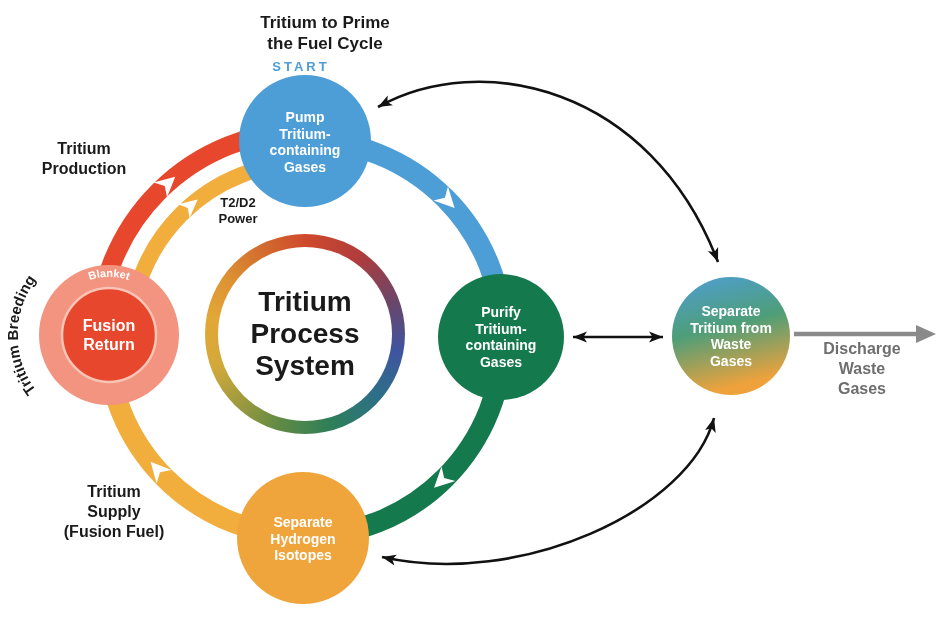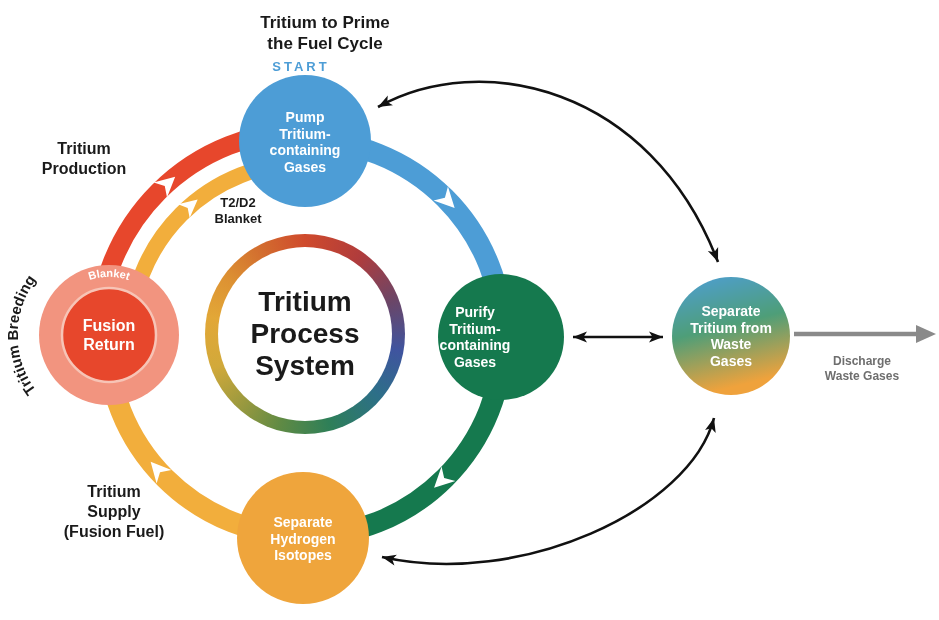--- a/index.html
+++ b/index.html
@@ -10,21 +10,21 @@
   #diagram-svg { position:absolute; left:0; top:0; }
   .abs-label {
     position:absolute; font-weight:bold; white-space:pre-line; text-align:center;
     transform:translate(-50%,-50%); color:#1a1a1a; line-height:1.25;
   }
   .lbl-top      { font-size:17px; }
   .lbl-start    { font-size:13px; letter-spacing:3px; color:#4D9DD6; }
   .lbl-side     { font-size:16px; }
   .lbl-small    { font-size:13px; line-height:1.2; }
   .lbl-center   { font-size:28px; line-height:1.14; }
-  .lbl-discharge{ font-size:12px; color:#6E6E6E; }
+  .lbl-discharge{ font-size:16px; color:#6E6E6E; }
   .node-label   { color:#ffffff; font-size:14px; line-height:1.18; }
   .node-label-lg{ font-size:16px; }
   
   #center-ring {
     position:absolute; left:205px; top:234px; width:200px; height:200px;
     border-radius:50%;
     background:conic-gradient(#cf4a2c 0deg,#b03c3c 35deg,#6a4668 70deg,#3f549f 100deg,
       #2d6f88 130deg,#2e7f58 165deg,#5f8a44 195deg,#96983f 220deg,#d2a93a 250deg,
       #e2a737 280deg,#dd9233 305deg,#d3702f 330deg,#cf4a2c 360deg);
   }
@@ -116,39 +116,39 @@
 
   <div class="abs-label lbl-top" style="left:307px; top:33px;margin-left:18px;">Tritium to Prime
 the Fuel Cycle</div>
 
   <div class="abs-label lbl-start" style="left:301px; top:67px;">START</div>
 
   <div class="abs-label lbl-side" style="left:84px; top:159px;">Tritium
 Production</div>
 
   <div class="abs-label lbl-small" style="left:238px; top:211px;">T2/D2
-Blanket</div>
+Power</div>
 
   <div class="abs-label lbl-side" style="left:114px; top:512px;">Tritium
 Supply
 (Fusion Fuel)</div>
 
   <div class="abs-label lbl-discharge" style="left:862px; top:369px;">Discharge
 Waste Gases</div>
 
   <div class="abs-label lbl-center" style="left:305px; top:334px;">Tritium
 Process
 System</div>
 
   <div class="abs-label node-label" style="left:305px; top:142px;">Pump
 Tritium-
 containing
 Gases</div>
 
-  <div class="abs-label node-label" style="left:475px; top:337px;">Purify
+  <div class="abs-label node-label" style="left:501px; top:337px;">Purify
 Tritium-
 containing
 Gases</div>
 
   <div class="abs-label node-label" style="left:303px; top:539px;">Separate
 Hydrogen
 Isotopes</div>
 
   <div class="abs-label node-label node-label-lg" style="left:109px; top:336px;">Fusion
 Return</div>

